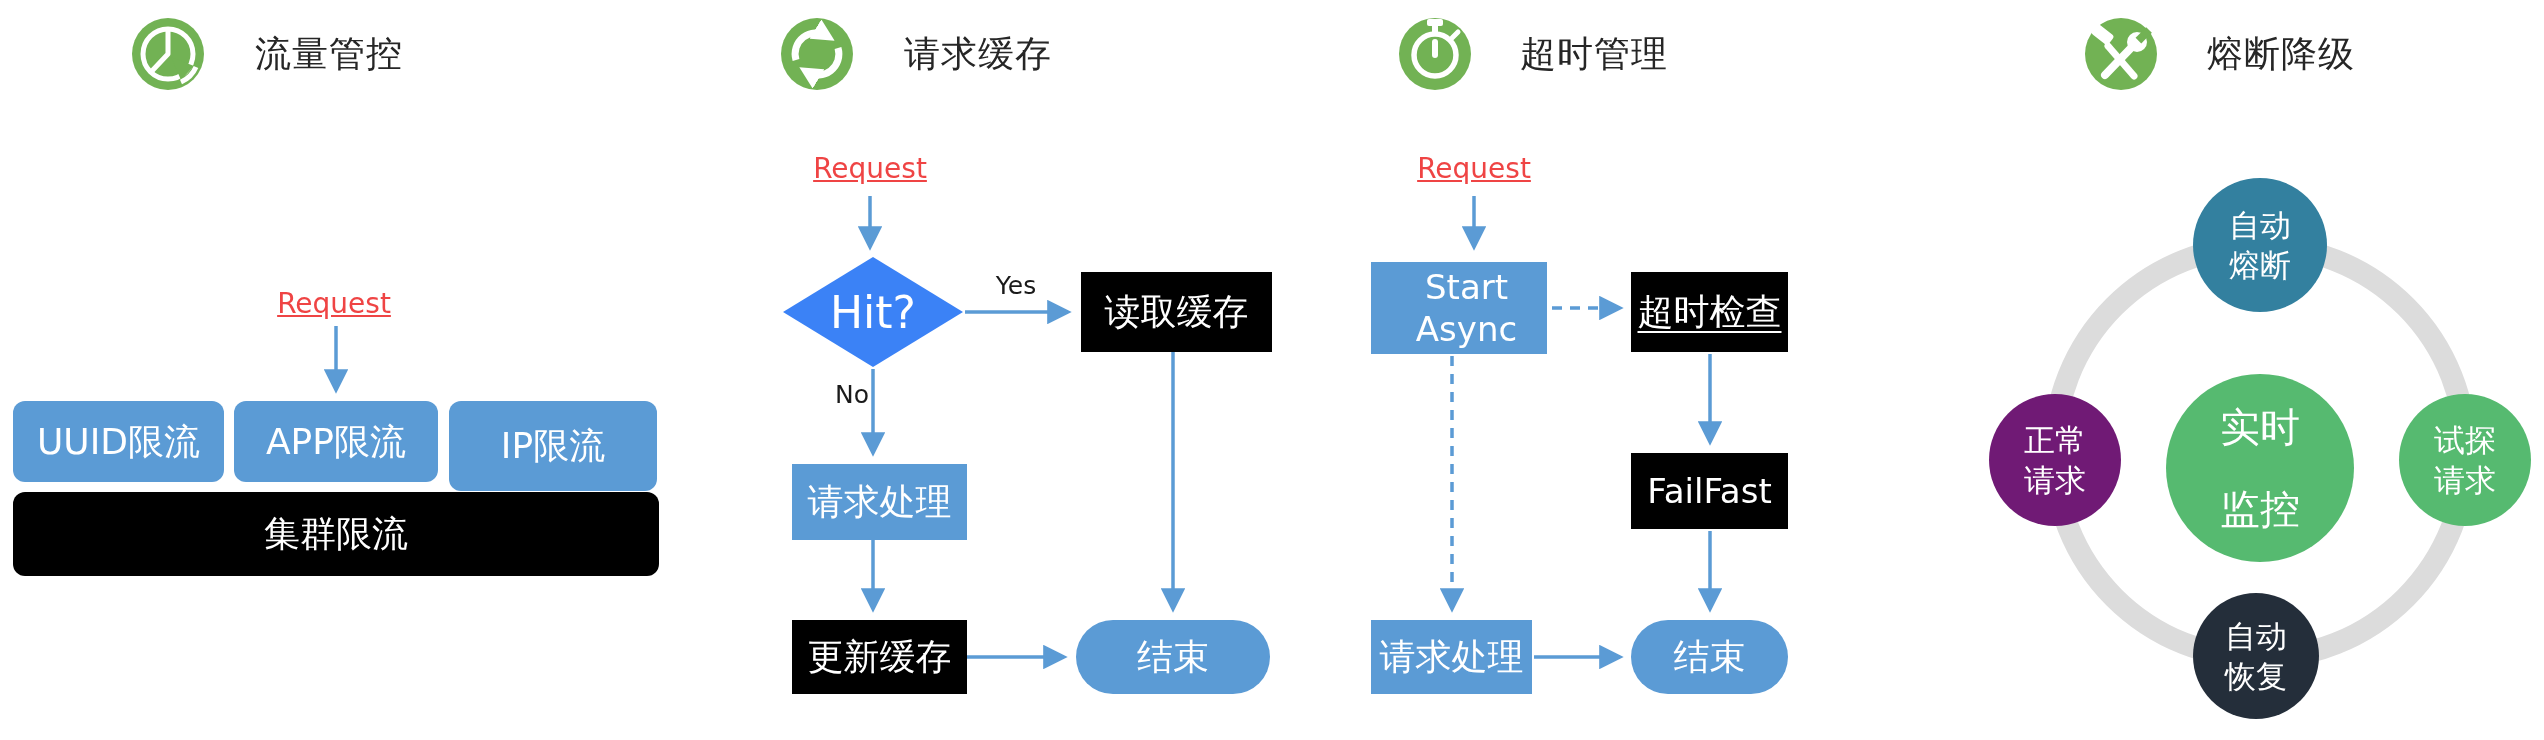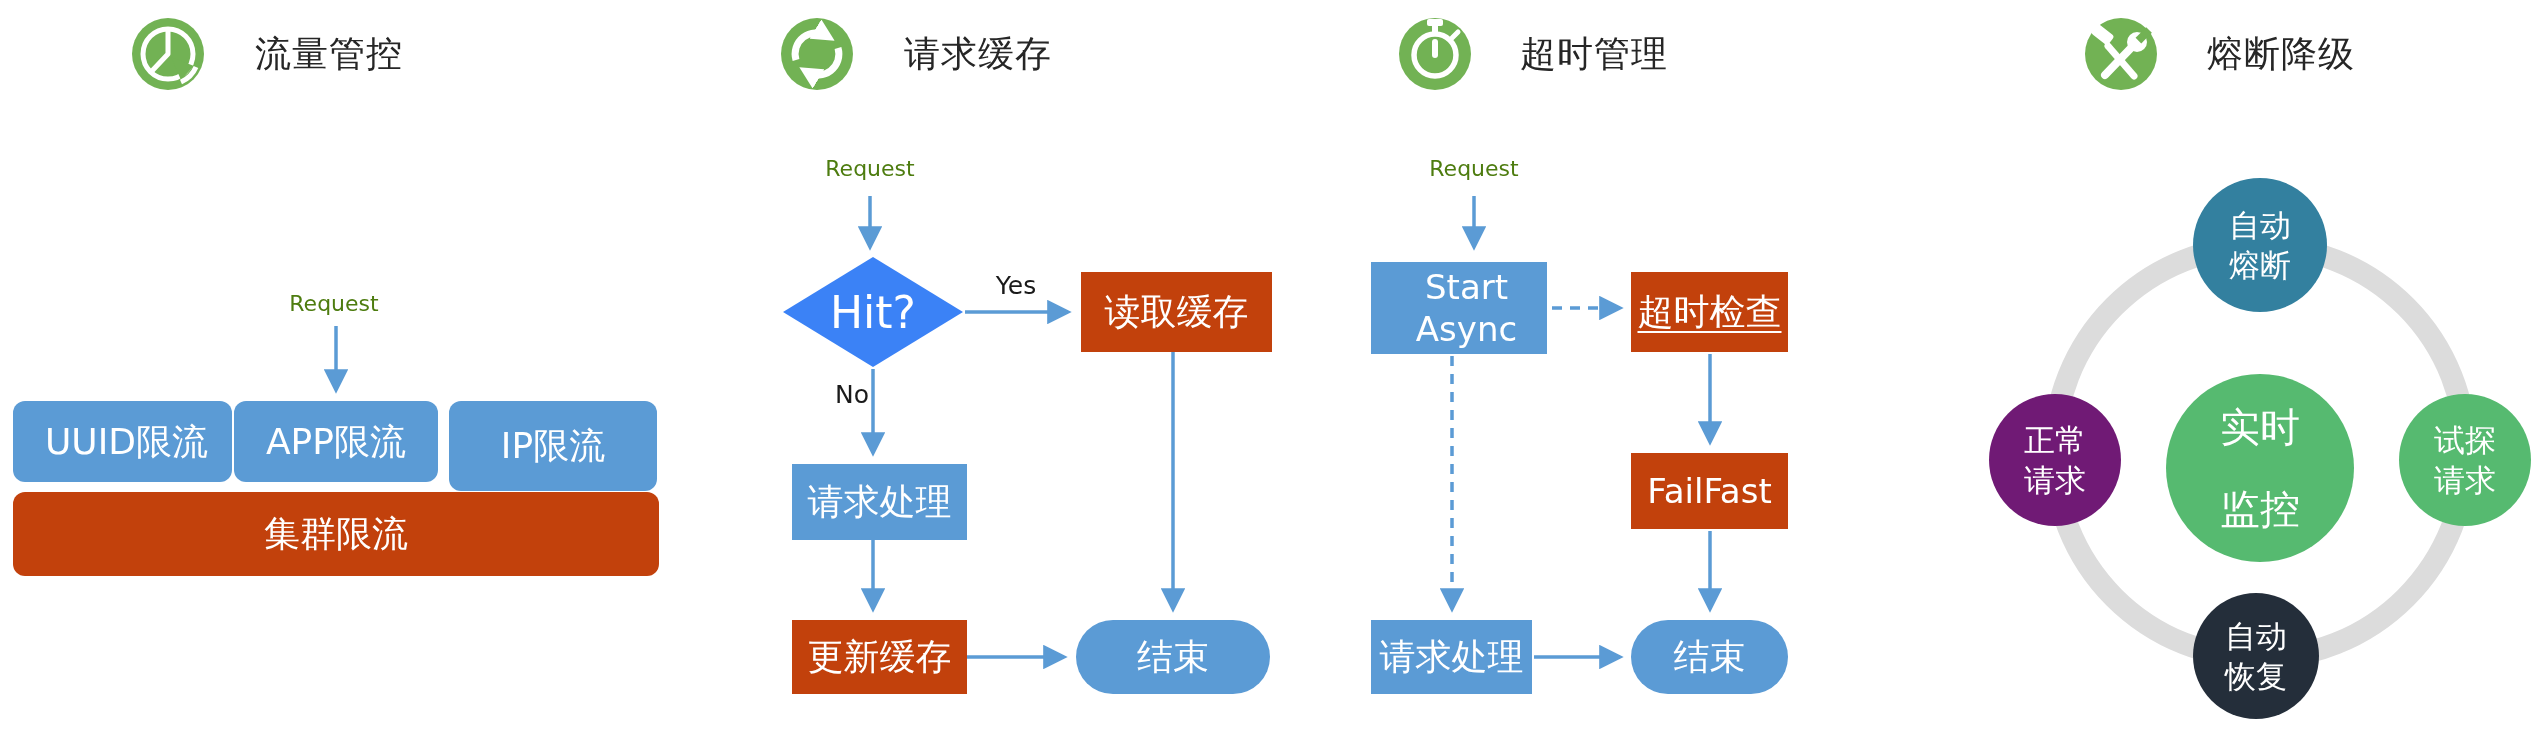--- a/index.html
+++ b/index.html
@@ -7,33 +7,33 @@
     position:relative;width:2544px;height:740px;background:#ffffff;
     font-family:"DejaVu Sans","Liberation Sans",sans-serif;overflow:hidden;
   }
   svg.overlay{position:absolute;left:0;top:0;z-index:0;}
   .hdr-title{
     position:absolute;font-size:36px;color:#262626;letter-spacing:1px;
     line-height:44px;white-space:nowrap;z-index:2;
   }
   .hdr-icon{position:absolute;width:72px;height:72px;z-index:2;}
   .flow-label{
-    position:absolute;color:#4d7c0f;font-size:22px;line-height:34px;
-    text-align:center;z-index:2;white-space:nowrap;
+    position:absolute;color:#ef4444;font-size:28px;line-height:34px;
+    text-align:center;z-index:2;white-space:nowrap;text-decoration:underline;
   }
   .small-label{
     position:absolute;color:#1a1a1a;font-size:25px;line-height:28px;
     text-align:center;z-index:2;white-space:nowrap;
   }
   .box{
     position:absolute;display:flex;align-items:center;justify-content:center;
     color:#fff;font-size:36px;z-index:1;text-align:center;line-height:42px;
   }
   .blue{background:#5b9bd5;}
-  .orange{background:#c2410c;}
+  .orange{background:#000000;}
   .rounded{border-radius:12px;}
   .pill{border-radius:38px;}
   .diamond{
     position:absolute;display:flex;align-items:center;justify-content:center;
     background:#3b82f6;color:#fff;font-size:44px;z-index:1;
     clip-path:polygon(50% 0,100% 50%,50% 100%,0 50%);
   }
   .circle{
     position:absolute;border-radius:50%;display:flex;flex-direction:column;
     align-items:center;justify-content:center;color:#fff;text-align:left;
@@ -79,21 +79,21 @@
       <circle r="25" fill="none" stroke="#fff" stroke-width="5"></circle>
       <path d="M0 -25 L0 0 L-17 18" fill="none" stroke="#fff" stroke-width="5" stroke-linejoin="round"></path>
       <path d="M3 3 L26 12 L13 26 z" fill="#72b254"></path>
       <path d="M13 28 A29 29 0 0 0 28 13" fill="none" stroke="#fff" stroke-width="5"></path>
     </svg>
   </div>
   <div class="hdr-title" style="left:255px;top:32px;">流量管控</div>
 
   <div class="flow-label" style="left:234px;top:287px;width:200px;">Request</div>
 
-  <div class="box blue rounded" style="left:13px;top:401px;width:211px;height:81px;padding-left:8px;">UUID限流</div>
+  <div class="box blue rounded" style="left:13px;top:401px;width:211px;height:81px;">UUID限流</div>
   <div class="box blue rounded" style="left:234px;top:401px;width:204px;height:81px;">APP限流</div>
   <div class="box blue rounded" style="left:449px;top:401px;width:208px;height:90px;">IP限流</div>
   <div class="box orange rounded" style="left:13px;top:492px;width:646px;height:84px;">集群限流</div>
 
   <div class="hdr-icon" style="left:781px;top:18px;">
     <svg viewBox="-36 -36 72 72" width="72" height="72">
       <defs>
         <marker id="aw" viewBox="0 0 10 10" refX="6" refY="5" markerWidth="3.2" markerHeight="3.2" orient="auto">
           <path d="M0 0 L10 5 L0 10 z" fill="#fff"></path>
         </marker>

